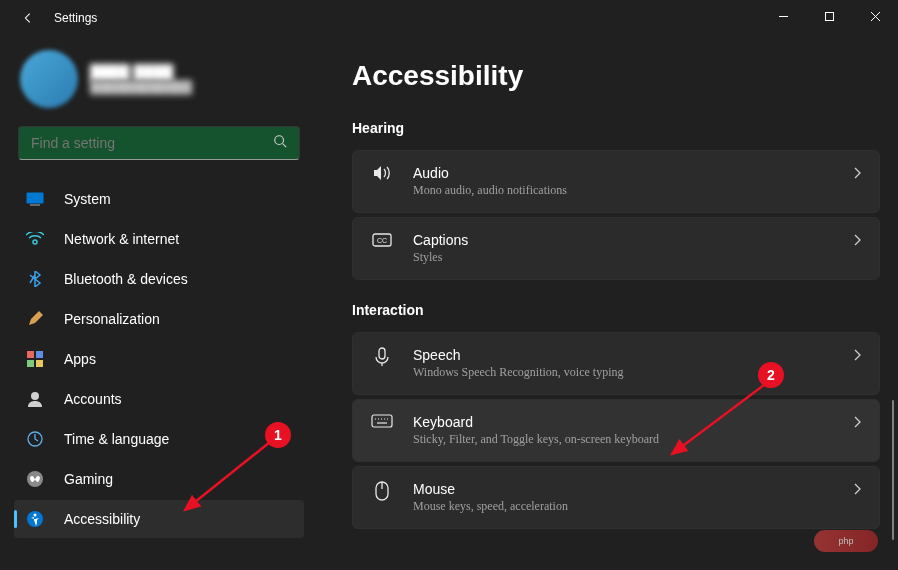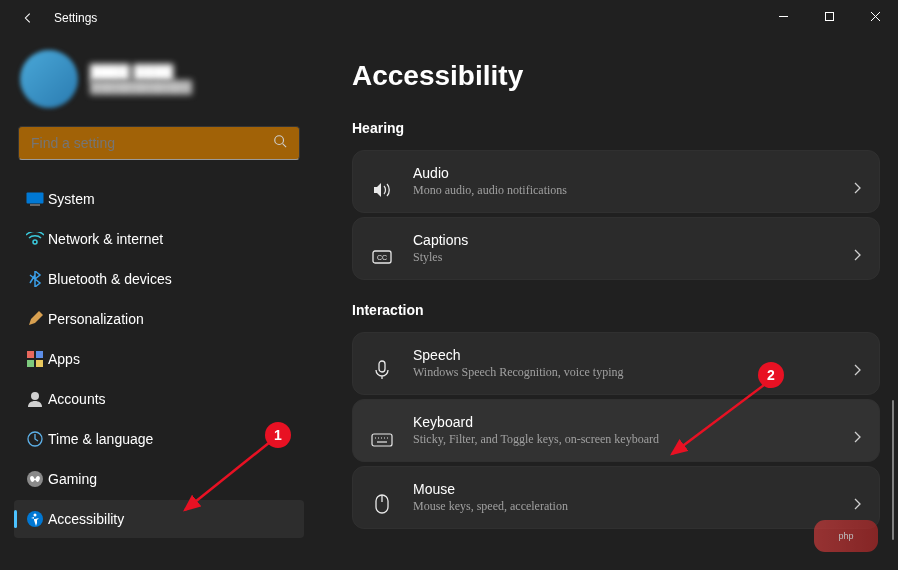--- a/index.html
+++ b/index.html
@@ -12,48 +12,48 @@
 .win-controls div { width: 46px; height: 32px; display: flex; align-items: center; justify-content: center; cursor: pointer; font-size: 12px; }
 
 .container { display: flex; height: calc(100% - 36px); }
 
 .sidebar { width: 310px; padding: 10px 6px 0 14px; }
 .profile { display: flex; align-items: center; gap: 12px; padding: 4px 6px 18px 6px; }
 .avatar { width: 58px; height: 58px; border-radius: 50%; background: linear-gradient(135deg,#4aa8d8,#2a7bb0); filter: blur(2px); }
 .profile-text .name { font-size: 14px; font-weight: 600; filter: blur(3px); }
 .profile-text .email { font-size: 12px; color: #bfbfbf; filter: blur(3px); }
 
-.search { display: flex; align-items: center; background: #a16207; border: 1px solid #353535; border-bottom: 1px solid #9a9a9a; border-radius: 4px; height: 34px; padding: 0 12px; margin: 0 4px 20px 4px; }
+.search { display: flex; align-items: center; background: #14532d; border: 1px solid #353535; border-bottom: 1px solid #9a9a9a; border-radius: 4px; height: 34px; padding: 0 12px; margin: 0 4px 20px 4px; }
 .search input { flex: 1; background: transparent; border: none; outline: none; color: #cfcfcf; font-size: 14px; }
 .search .sicon { color: #cfcfcf; }
 
 .nav { list-style: none; }
-.nav li { display: flex; align-items: center; gap: 4px; height: 38px; padding: 0 12px; border-radius: 4px; cursor: pointer; font-size: 14px; margin-bottom: 2px; }
+.nav li { display: flex; align-items: center; gap: 20px; height: 38px; padding: 0 12px; border-radius: 4px; cursor: pointer; font-size: 14px; margin-bottom: 2px; }
 .nav li.active { background: #2d2d2d; position: relative; }
 .nav li.active::before { content: ""; position: absolute; left: 0; top: 10px; width: 3px; height: 18px; background: #4cc2ff; border-radius: 2px; }
 .nav .icon { width: 18px; height: 18px; display: flex; align-items: center; justify-content: center; }
 
 .main { flex: 1; padding: 24px 18px 0 42px; overflow-y: auto; }
 .main h1 { font-size: 28px; font-weight: 600; margin-bottom: 28px; }
 .section-label { font-size: 14px; font-weight: 600; margin: 8px 0 14px 0; }
 
-.card { background: #2b2b2b; border: 1px solid #303030; border-radius: 12px; display: flex; align-items: flex-end; padding: 14px 18px; margin-bottom: 4px; cursor: pointer; }
+.card { background: #2b2b2b; border: 1px solid #303030; border-radius: 6px; display: flex; align-items: flex-start; padding: 14px 18px; margin-bottom: 4px; cursor: pointer; }
 .card.highlight { background: #323232; }
 .card .cicon { width: 22px; display: flex; justify-content: center; margin-right: 20px; color: #e8e8e8; }
 .card .ctext { flex: 1; }
 .card .ctitle { font-size: 14px; }
 .card .csub { font-size: 12px; color: #a0a0a0; margin-top: 2px; font-family: Liberation Serif, serif; }
 .card .chev { color: #cfcfcf; }
 
 .arrow-line { position: absolute; pointer-events: none; }
 .badge { position: absolute; width: 26px; height: 26px; border-radius: 50%; background: #e81123; color: #fff; display: flex; align-items: center; justify-content: center; font-size: 14px; font-weight: 600; pointer-events: none; }
 
 .scrollbar { position: absolute; right: 4px; top: 400px; width: 2px; height: 140px; background: #808080; border-radius: 1px; }
 
-.watermark { position: absolute; right: 20px; bottom: 18px; width: 64px; height: 32px; background: linear-gradient(90deg,#c83b3b,#b02828); border-radius: 11px; opacity: 0.7; display:flex; align-items:center; justify-content:center; font-size:9px; color:#fff; }
+.watermark { position: absolute; right: 20px; bottom: 18px; width: 64px; height: 22px; background: linear-gradient(90deg,#c83b3b,#b02828); border-radius: 11px; opacity: 0.7; display:flex; align-items:center; justify-content:center; font-size:9px; color:#fff; }
 </style>
 </head>
 <body>
 
 <div class="titlebar">
   <div class="back">
     <svg width="14" height="14" viewBox="0 0 16 16" fill="none" stroke="#ffffff" stroke-width="1.2">
         <path d="M10 3 L5 8 L10 13"></path>
       </svg>
   </div>

